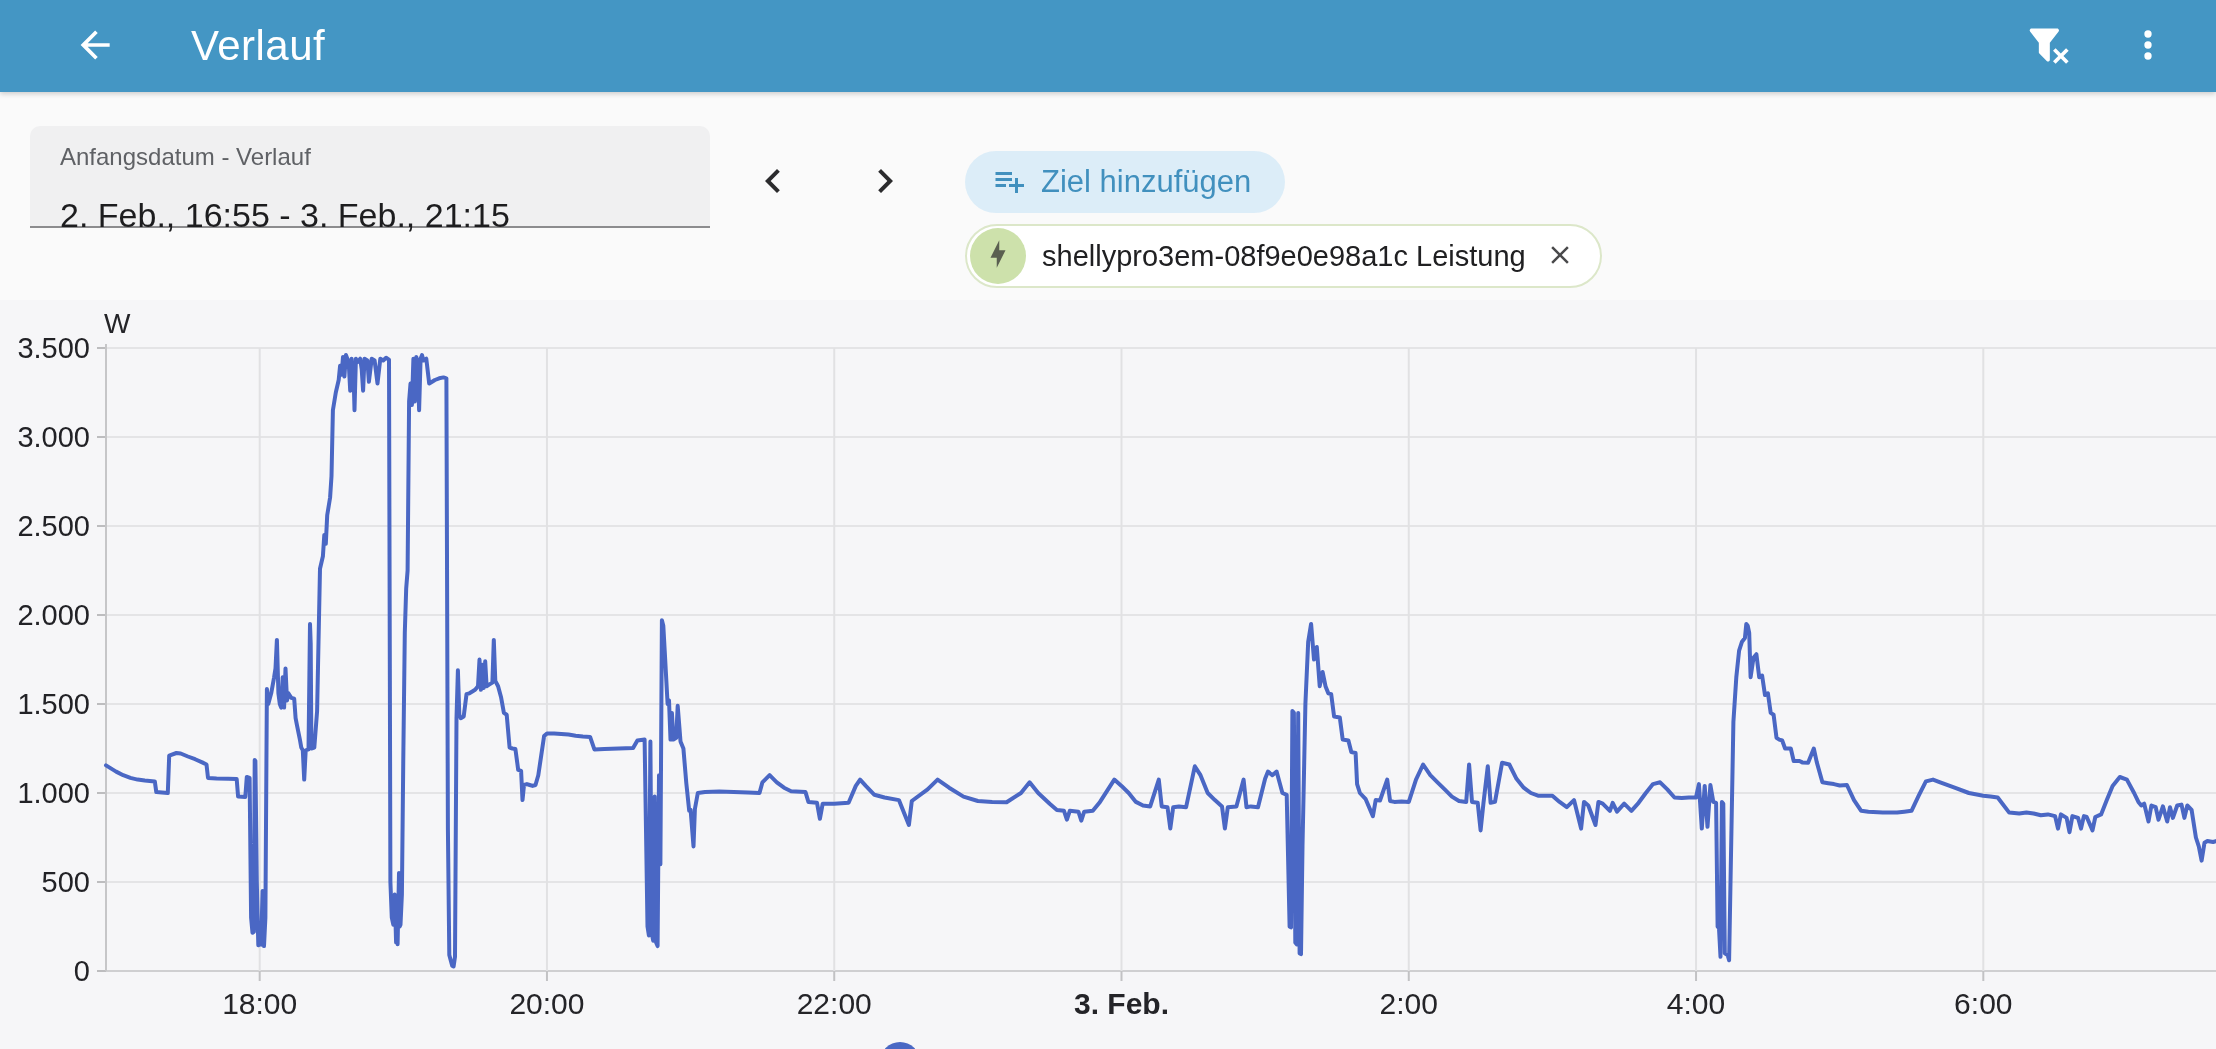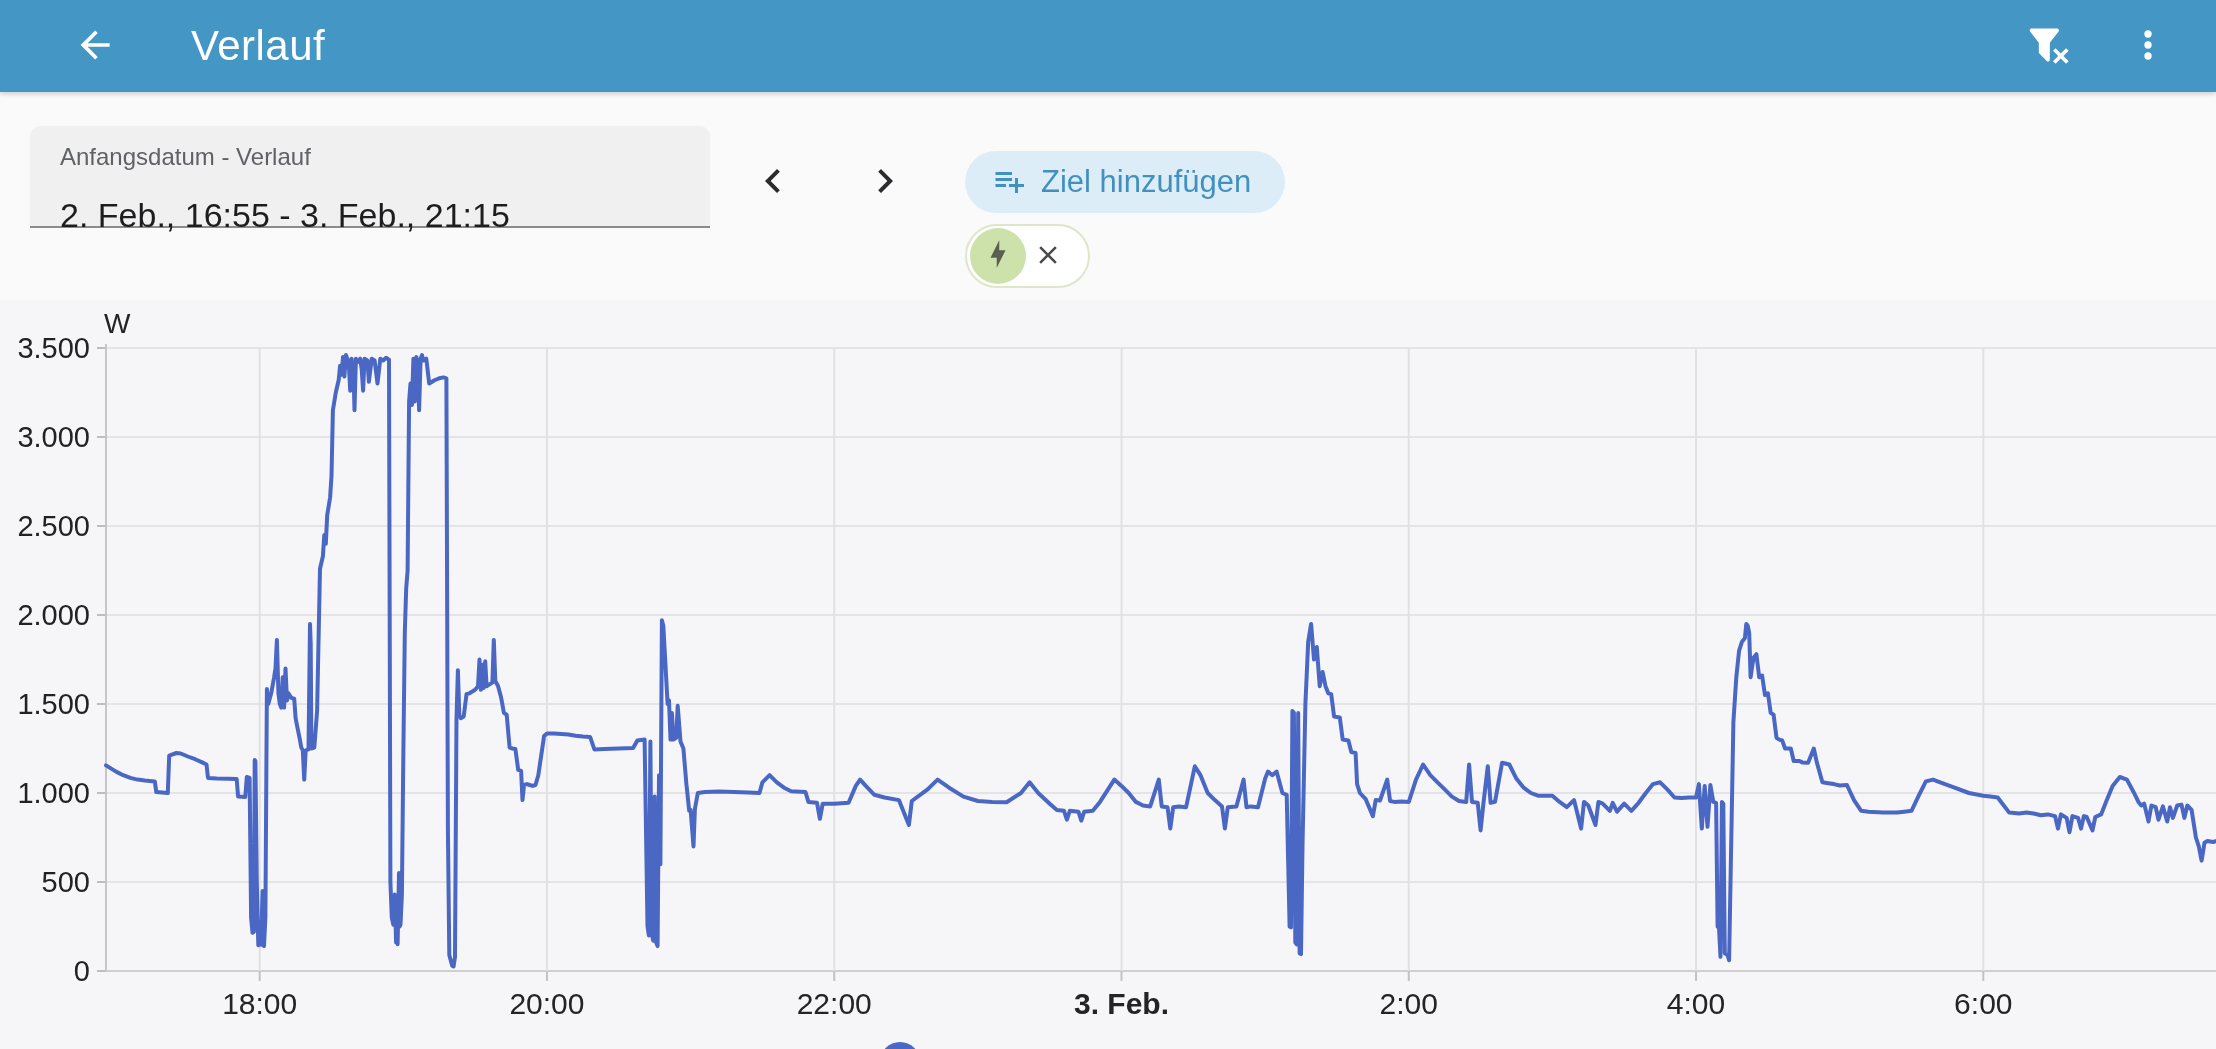--- a/index.html
+++ b/index.html
@@ -137,20 +137,21 @@
   </button>
 
   <div class="chip" style="border-color: rgb(220, 231, 201);">
     <span class="chip-avatar" style="background: rgb(205, 225, 171);">
       <span>
         <svg viewBox="0 0 24 24">
             <path d="M11,15H6L13,1V9H18L11,23V15Z"></path>
           </svg>
       </span>
     </span>
+    <span class="chip-label">shellypro3em-08f9e0e98a1c Leistung</span>
     <button class="chip-close">
       <span>
         <svg viewBox="0 0 24 24">
             <path d="M19,6.41L17.59,5L12,10.59L6.41,5L5,6.41L10.59,12L5,17.59L6.41,19L12,13.41L17.59,19L19,17.59L13.41,12L19,6.41Z"></path>
           </svg>
       </span>
     </button>
   </div>
 
   <div class="chart-wrap" id="chart-wrap">

